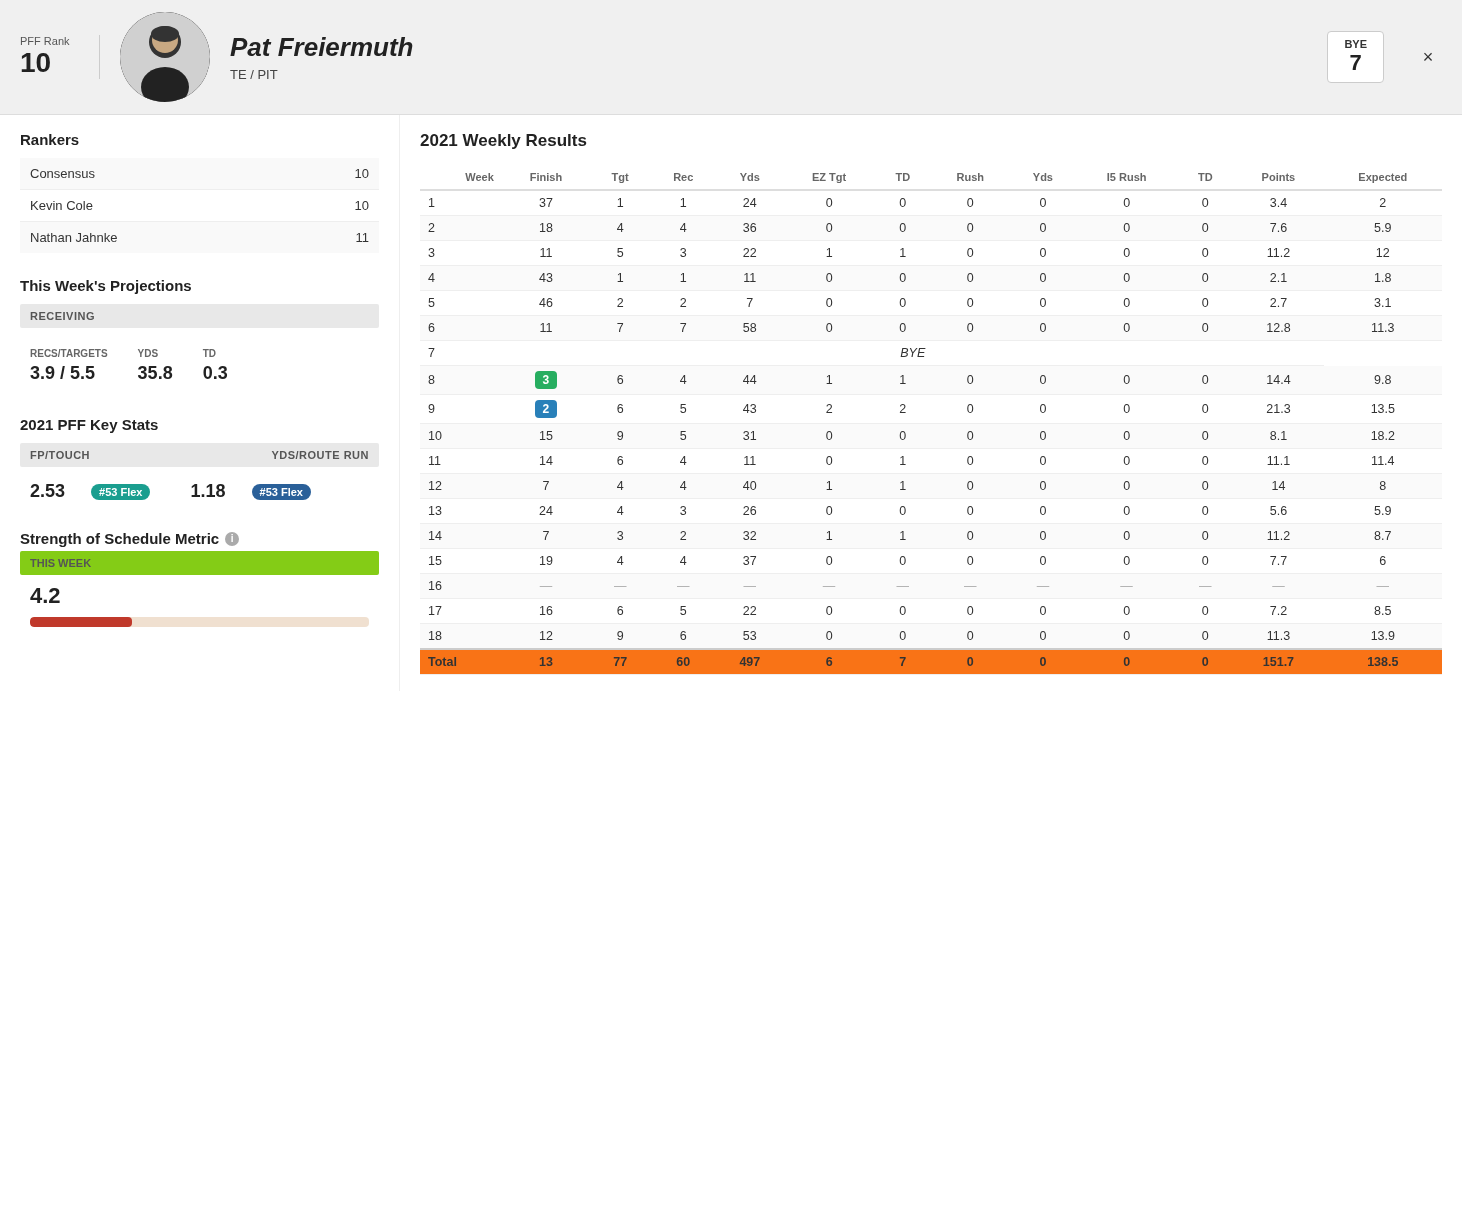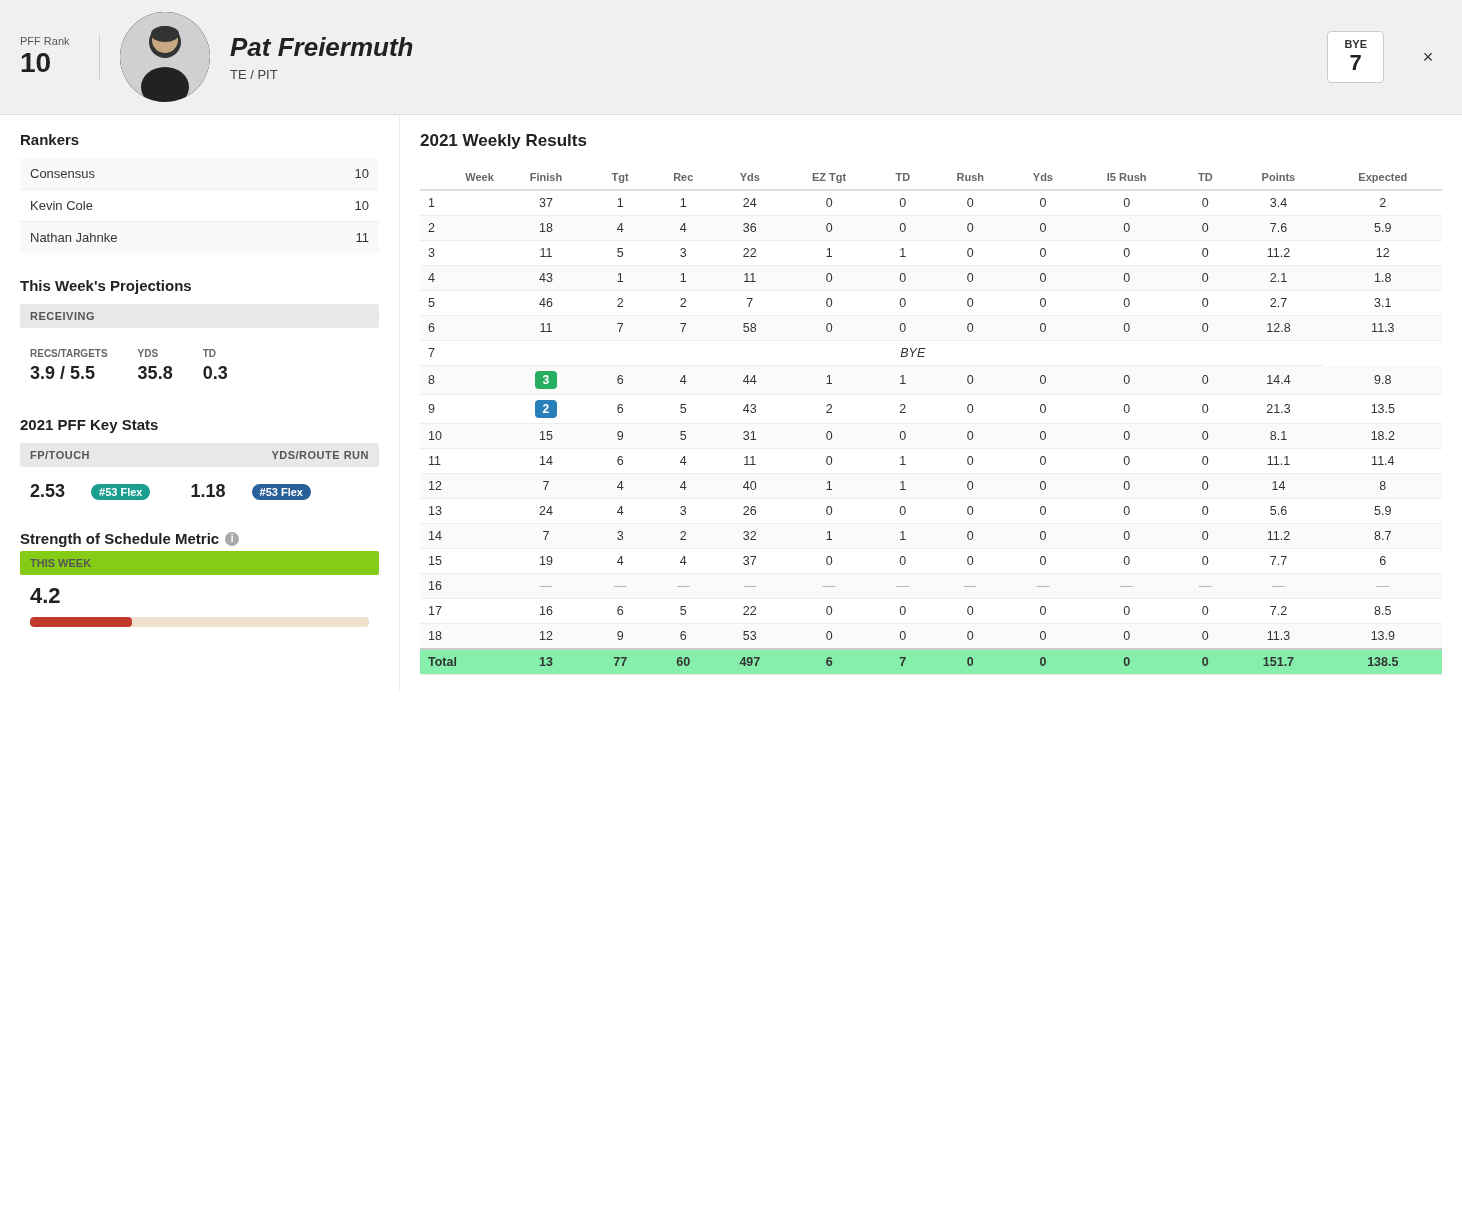--- a/index.html
+++ b/index.html
@@ -64,21 +64,21 @@
     .progress-bar-fill { background: #c0392b; height: 100%; border-radius: 4px; }
 
     
     .results-title { font-size: 17px; font-weight: 700; margin-bottom: 14px; }
     .results-table { width: 100%; border-collapse: collapse; font-size: 12.5px; }
     .results-table th { text-align: center; padding: 6px 8px; color: #666; font-weight: 600; font-size: 11px; border-bottom: 2px solid #ddd; }
     .results-table th:first-child { text-align: right; }
     .results-table td { text-align: center; padding: 5px 8px; border-bottom: 1px solid #eee; color: #333; }
     .results-table td:first-child { text-align: left; font-weight: 500; }
     .results-table tr:nth-child(even) td { background: #fafafa; }
-    .results-table tr:last-child td { font-weight: 700; border-top: 2px solid #ccc; background: #86efac; }
+    .results-table tr:last-child td { font-weight: 700; border-top: 2px solid #ccc; background: #f97316; }
     .finish-badge { display: inline-block; padding: 2px 8px; border-radius: 4px; color: #fff; font-weight: 700; font-size: 12px; }
     .finish-green { background: #27ae60; }
     .finish-blue { background: #2980b9; }
     .bye-cell { text-align: center; font-style: italic; color: #888; }
     .dash { color: #aaa; }
   </style>
 </head>
 <body>
 
 <div class="page">

